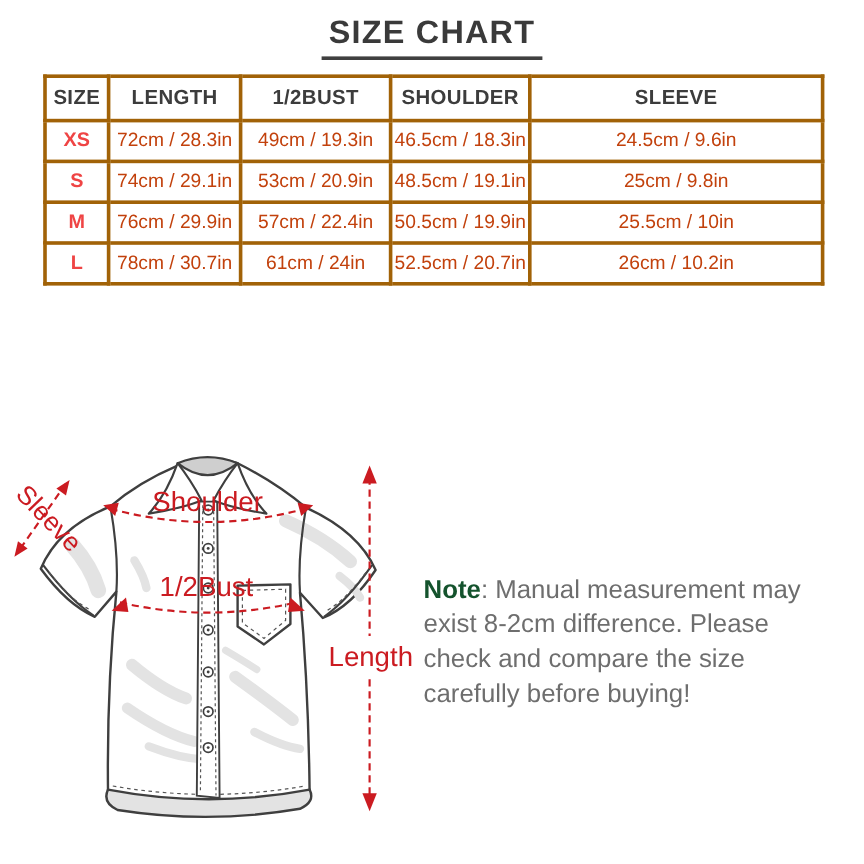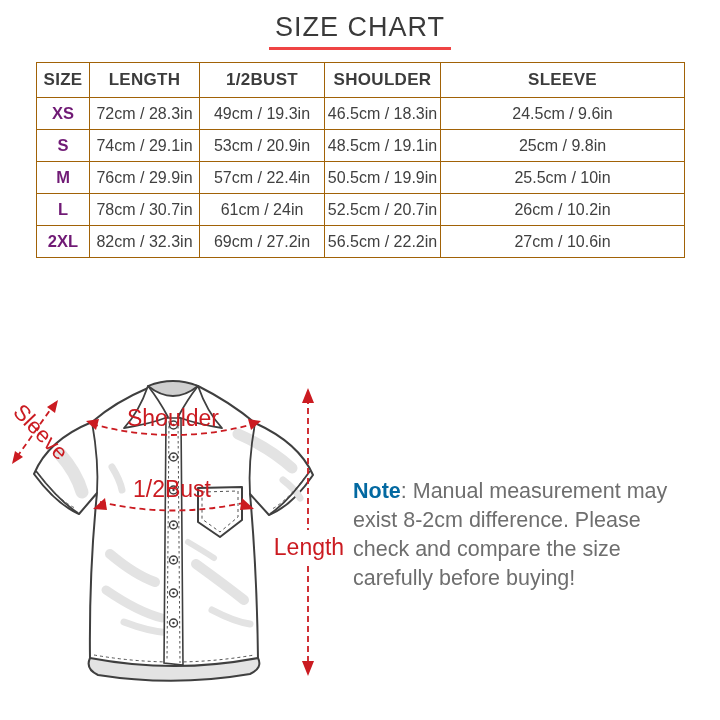--- a/index.html
+++ b/index.html
@@ -4,42 +4,42 @@
 <style>
   html,body{margin:0;padding:0;}
   body{
     width:720px;height:720px;position:relative;background:#ffffff;
     font-family:"Liberation Sans", sans-serif;overflow:hidden;
   }
   .page-title{
     position:absolute;top:12px;left:0;width:720px;text-align:center;
   }
   .page-title span{
-    display:inline-block;font-size:27px;font-weight:normal;color:#3a3a3a;
-    letter-spacing:1px;border-bottom:3px solid #ef4444;padding:0 6px 4px 6px;
+    display:inline-block;font-size:27px;font-weight:bold;color:#3a3a3a;
+    letter-spacing:1px;border-bottom:3px solid #404040;padding:0 6px 4px 6px;
   }
   table.size-table{
     position:absolute;left:36px;top:62px;width:648px;
     border-collapse:collapse;table-layout:fixed;background:#fff;
   }
   table.size-table th, table.size-table td{
-    border:1px solid #a16207;text-align:center;vertical-align:middle;
+    border:3px solid #a16207;text-align:center;vertical-align:middle;
     padding:0;
   }
   table.size-table th{
     height:34px;font-size:17px;font-weight:bold;color:#3c3c3c;letter-spacing:.3px;
   }
-  table.size-table td{height:31px;font-size:16px;color:#404040;}
-  table.size-table td.size-col{font-weight:bold;color:#701a75;font-size:16.5px;margin-left:36px;}
+  table.size-table td{height:31px;font-size:16px;color:#c2410c;}
+  table.size-table td.size-col{font-weight:bold;color:#ef4444;font-size:16.5px;margin-left:36px;}
   .shirt-figure{position:absolute;left:0;top:372px;width:352px;height:340px;}
   .note-block{
     position:absolute;left:353px;top:477px;width:342px;
     font-size:21.5px;line-height:29px;color:#6e6e6e;
   }
-  .note-block b{color:#0369a1;}
+  .note-block b{color:#14532d;}
 </style>
 </head>
 <body>
 
 <div class="page-title">
   <span>SIZE CHART</span>
 </div>
 
 <table class="size-table">
   <colgroup>
@@ -77,27 +77,20 @@
     <td>57cm / 22.4in</td>
     <td>50.5cm / 19.9in</td>
     <td>25.5cm / 10in</td>
   </tr>
   <tr>
     <td class="size-col">L</td>
     <td>78cm / 30.7in</td>
     <td>61cm / 24in</td>
     <td>52.5cm / 20.7in</td>
     <td>26cm / 10.2in</td>
-  </tr>
-  <tr>
-    <td class="size-col">2XL</td>
-    <td>82cm / 32.3in</td>
-    <td>69cm / 27.2in</td>
-    <td>56.5cm / 22.2in</td>
-    <td>27cm / 10.6in</td>
   </tr>
 </tbody>
   </table>
 
 <svg class="shirt-figure" viewBox="0 0 352 340">
 
   <g fill="#ffffff" stroke="#3f3f3f" stroke-width="2" stroke-linejoin="round">
     <path d="
       M148,16 Q115,30 92,50
       Q48,68 34,102 Q56,132 79,142 L97,121

